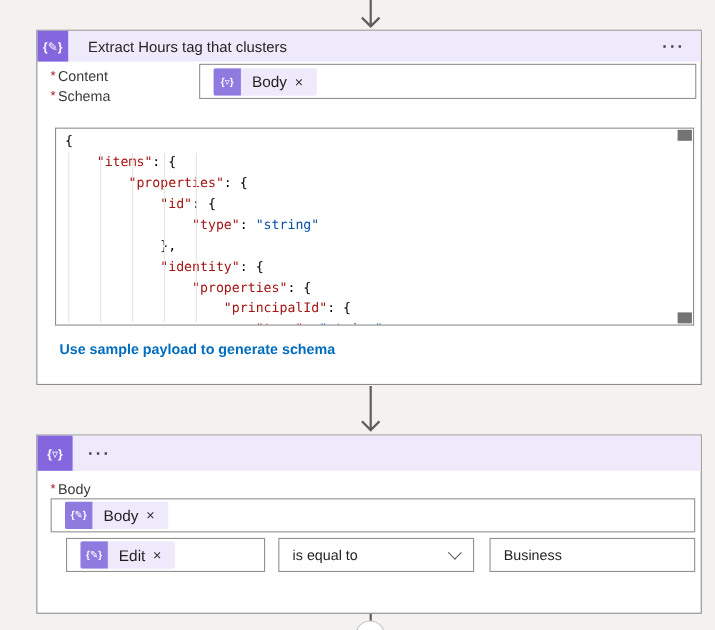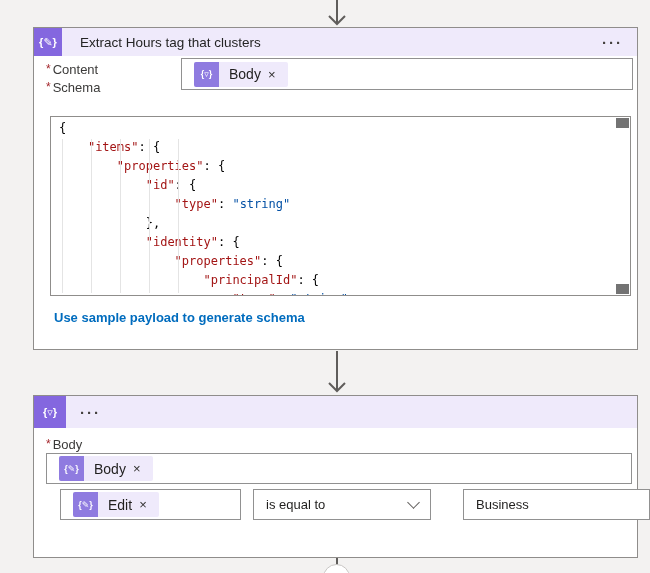--- a/index.html
+++ b/index.html
@@ -144,21 +144,21 @@
       <span class="token-pill">
         <span class="pill-icon">{✎}</span>
         <span class="pill-label">Edit</span>
         <span class="pill-x">×</span>
       </span>
     </div>
     <div class="cond-box op-select" style="left:219px;top:93px;width:178px;height:31px;">
       <span>is equal to</span>
       <span class="chev"></span>
     </div>
-    <div class="cond-box" style="left:429px;top:93px;width:187px;height:31px;">
+    <div class="cond-box" style="left:411px;top:93px;width:187px;height:31px;">
       <span class="value-text">Business</span>
     </div>
 
   </div>
 
   <div class="drop-line" style="top:558px;height:7px;"></div>
   <div class="plus-circle">
     <span>+</span>
   </div>
 

